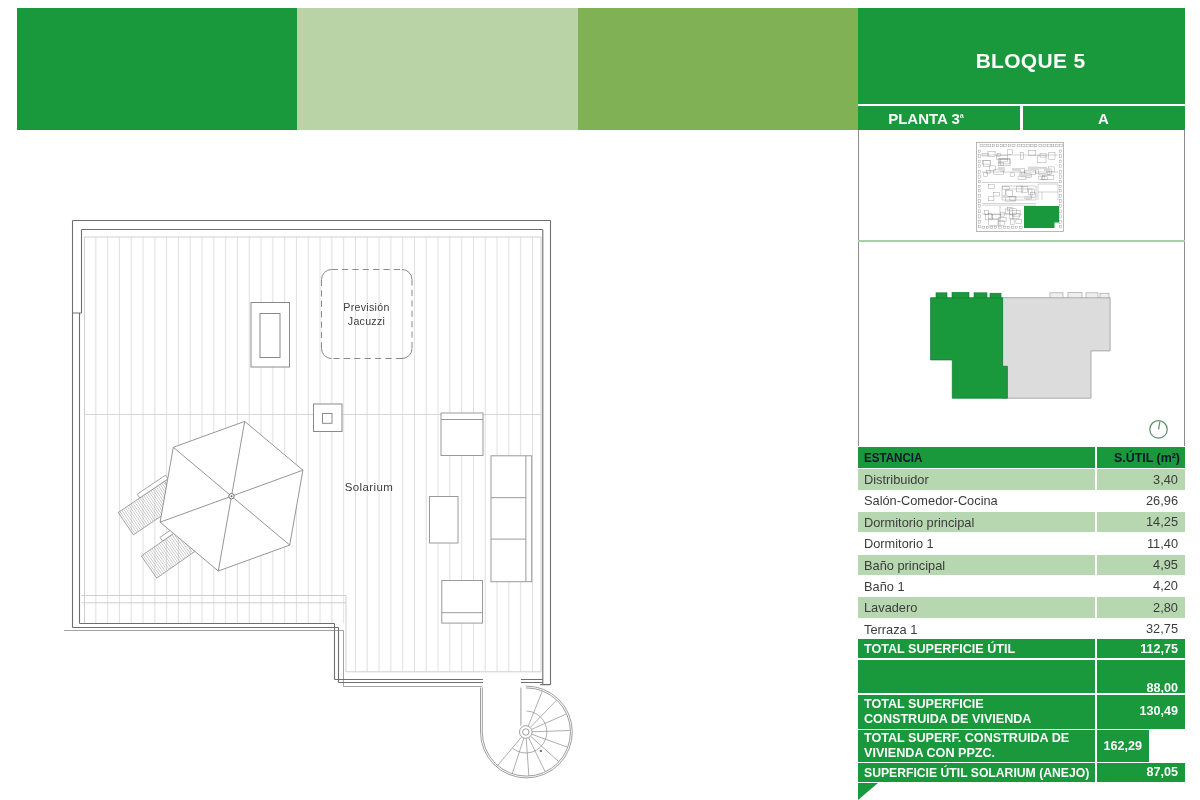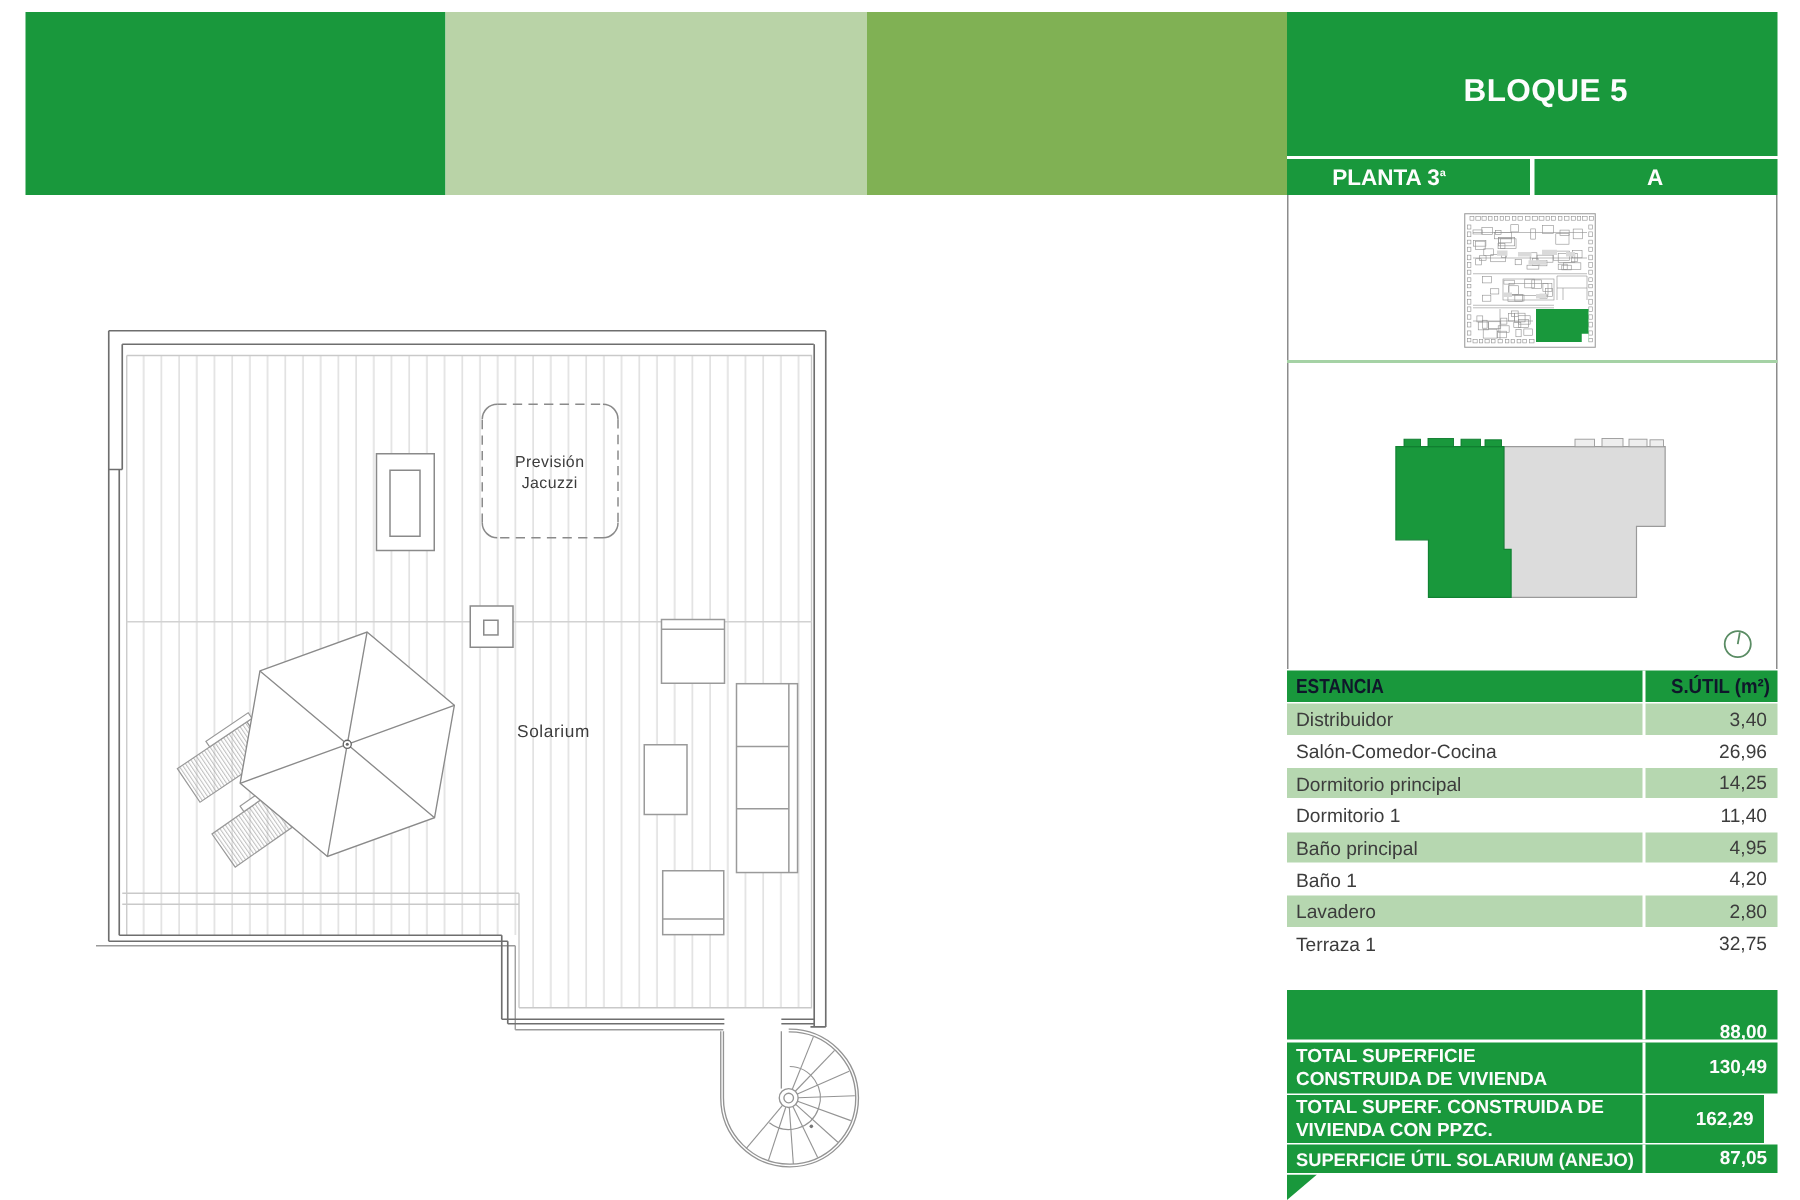--- a/index.html
+++ b/index.html
@@ -360,33 +360,38 @@
   <span class="abs" style="left:6px;top:110.5px;">Baño 1</span>
     <span class="abs" style="right:7px;top:109.9px;text-align:center;">4,20</span>
   <span class="abs" style="left:6px;top:131.9px;">Lavadero</span>
     <span class="abs" style="right:7px;top:131.3px;">2,80</span>
   <span class="abs" style="left:6px;top:153.2px;">Terraza 1</span>
     <span class="abs" style="right:7px;top:152.6px;">32,75</span>
 </div>
 
 <div class="abs" style="left:858px;top:639.2px;width:327px;height:144px;color:#fcfcfc;font-weight:bold;font-size:12.6px;">
 
+  <div class="abs" style="left:0;top:0;width:327px;height:19px;background:#19983c;">
+    <span class="abs" style="left:6px;top:2.5px;">TOTAL SUPERFICIE ÚTIL</span>
+    <span class="abs" style="right:7px;top:2.5px;">112,75</span>
+    <div class="abs" style="left:237px;top:0;width:2.2px;height:19px;background:#fff;"></div>
+  </div>
 
   <div class="abs" style="left:0;top:20.6px;width:327px;height:33.6px;background:#19983c;">
     <span class="abs" style="right:7px;top:9.5px;margin-top:12px;">88,00</span>
     <div class="abs" style="left:237px;top:0;width:2.2px;height:33.6px;background:#fff;"></div>
   </div>
 
   <div class="abs" style="left:0;top:55.8px;width:327px;height:33.6px;background:#19983c;">
     <span class="abs" style="left:6px;top:2px;line-height:15px;">TOTAL SUPERFICIE<br>CONSTRUIDA DE VIVIENDA</span>
     <span class="abs" style="right:7px;top:9.5px;">130,49</span>
     <div class="abs" style="left:237px;top:0;width:2.2px;height:33.6px;background:#fff;"></div>
   </div>
 
-  <div class="abs" style="left:0;top:91px;width:318px;height:31.6px;background:#19983c;">
+  <div class="abs" style="left:0;top:91px;width:291px;height:31.6px;background:#19983c;">
     <span class="abs" style="left:6px;top:1px;line-height:15px;">TOTAL SUPERF. CONSTRUIDA DE<br>VIVIENDA CON PPZC.</span>
     <span class="abs" style="right:7px;top:8.5px;">162,29</span>
     <div class="abs" style="left:237px;top:0;width:2.2px;height:31.6px;background:#fff;"></div>
   </div>
 
   <div class="abs" style="left:0;top:124.2px;width:327px;height:18.6px;background:#19983c;">
     <span class="abs" style="left:6px;top:2.5px;font-size:12.2px;">SUPERFICIE ÚTIL SOLARIUM (ANEJO)</span>
     <span class="abs" style="right:7px;top:2px;">87,05</span>
     <div class="abs" style="left:237px;top:0;width:2.2px;height:18.6px;background:#fff;"></div>
   </div>

